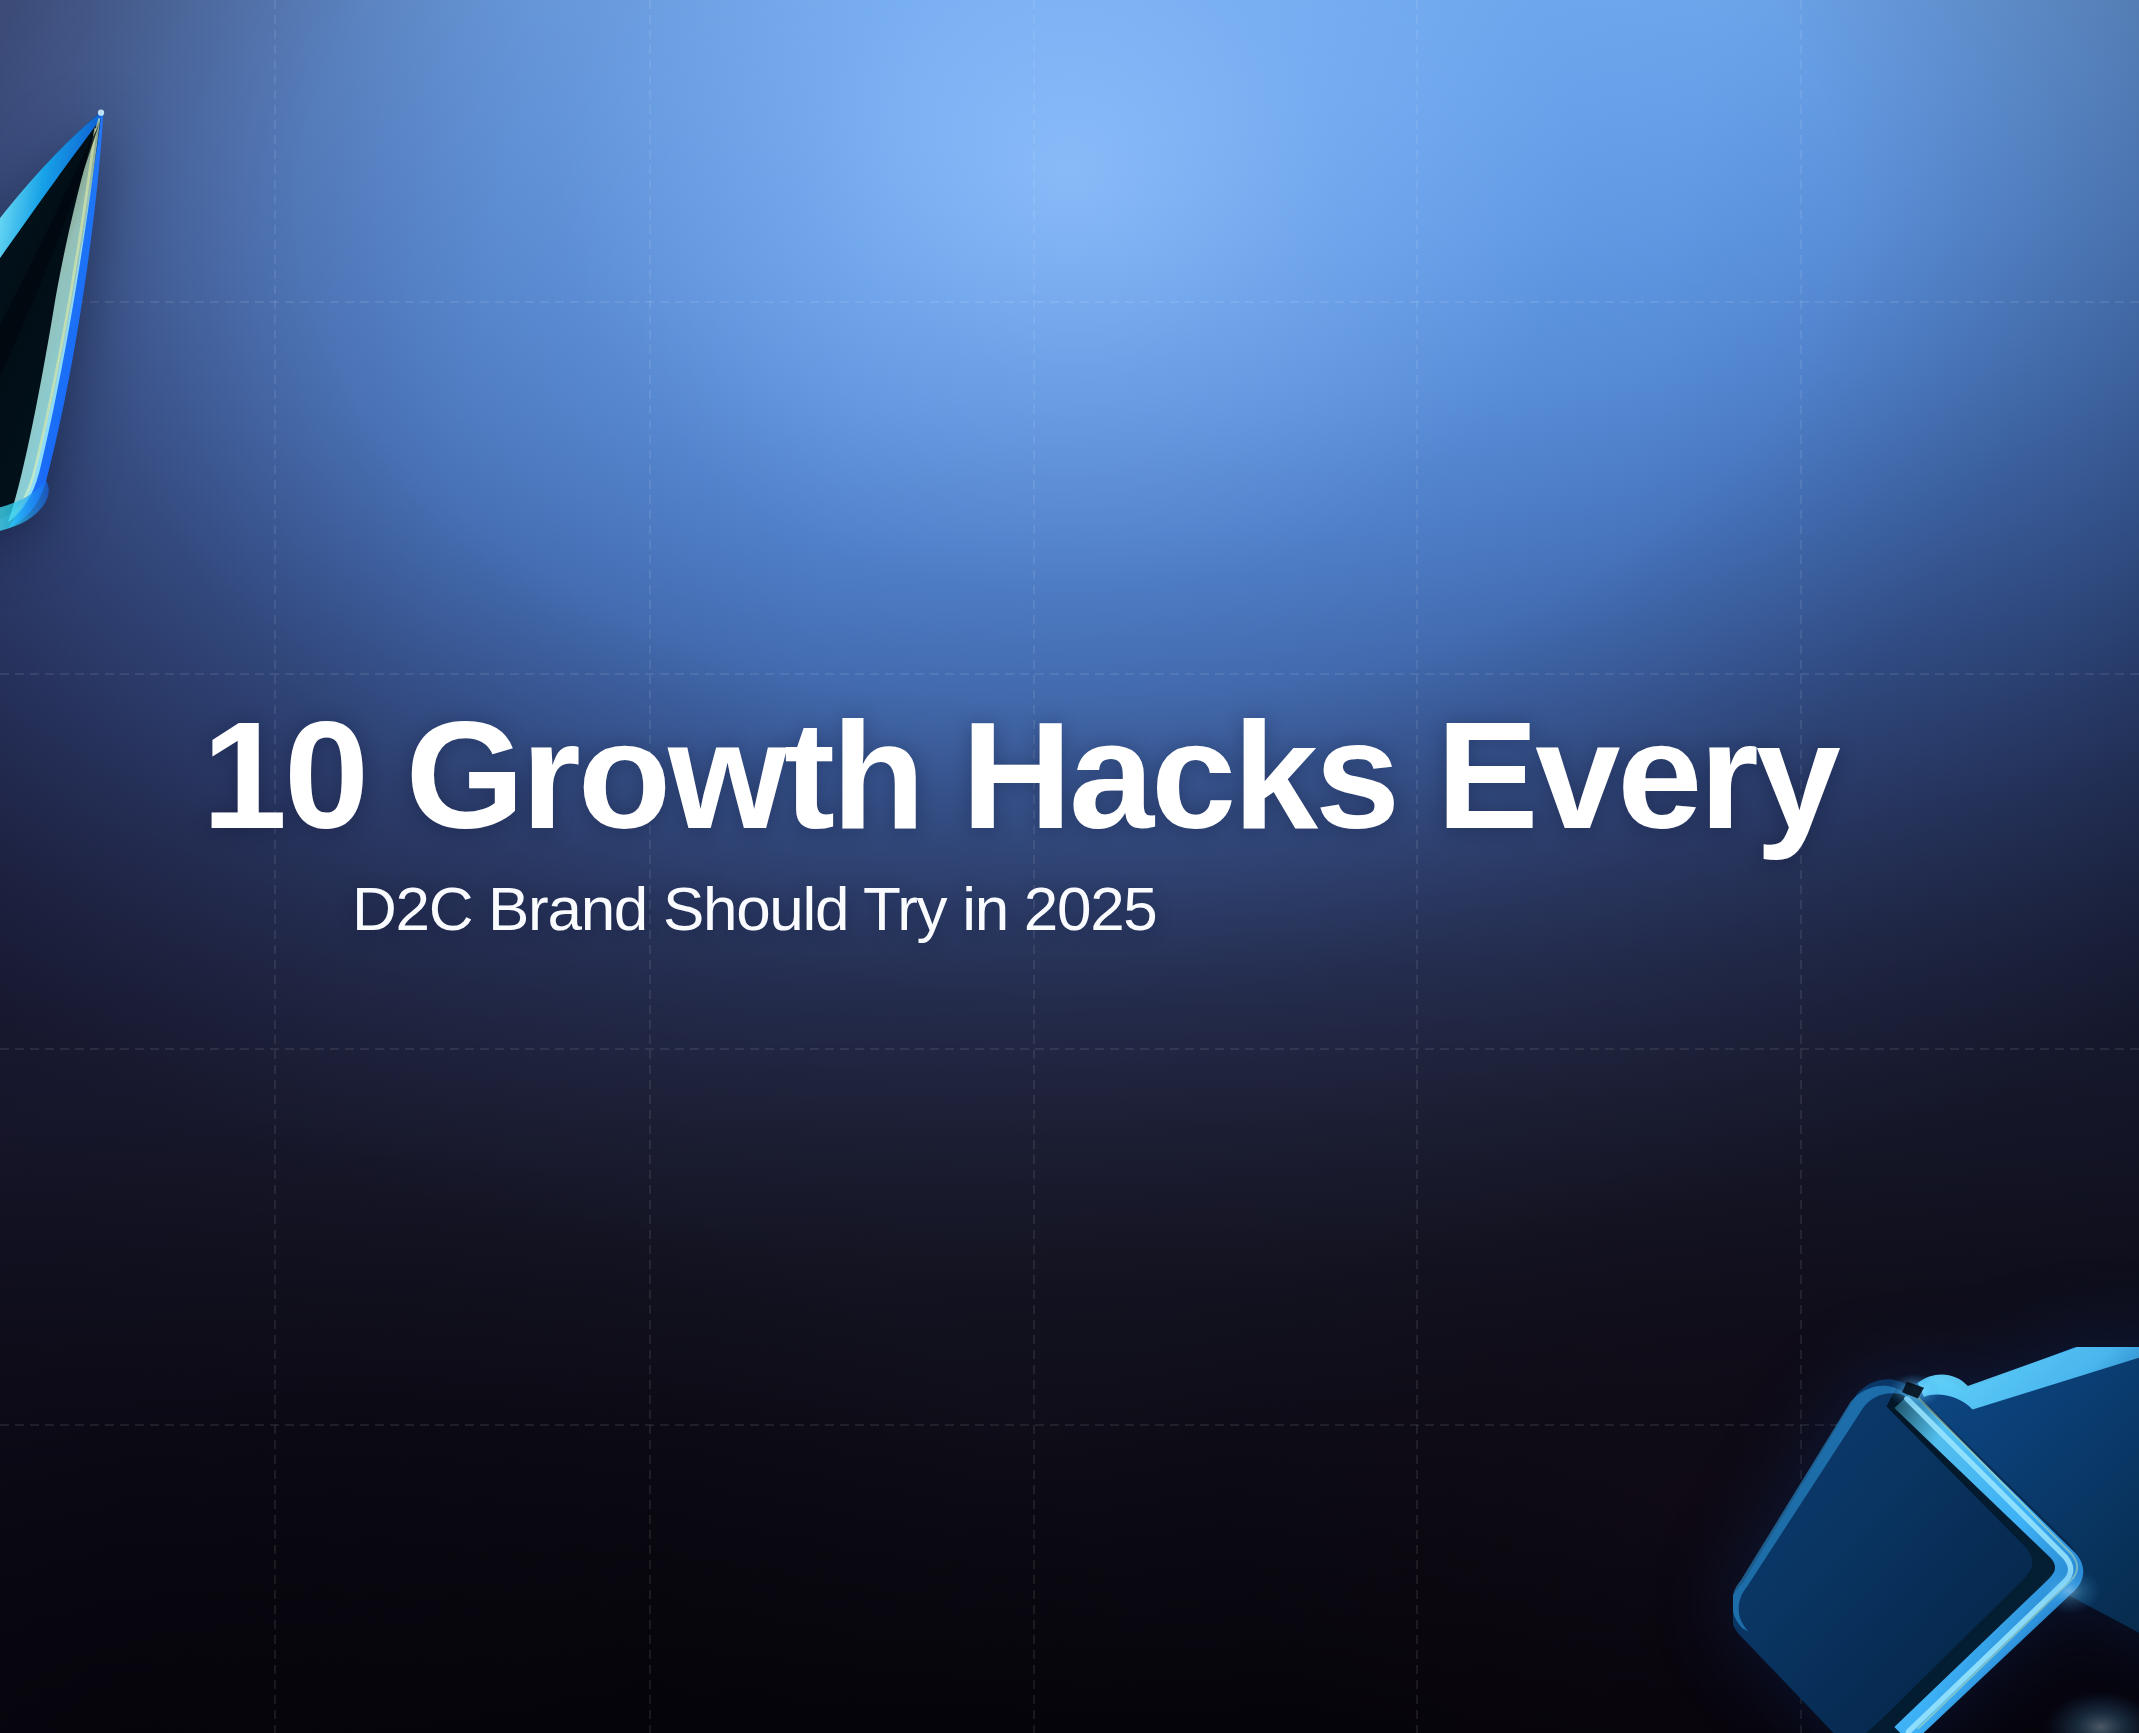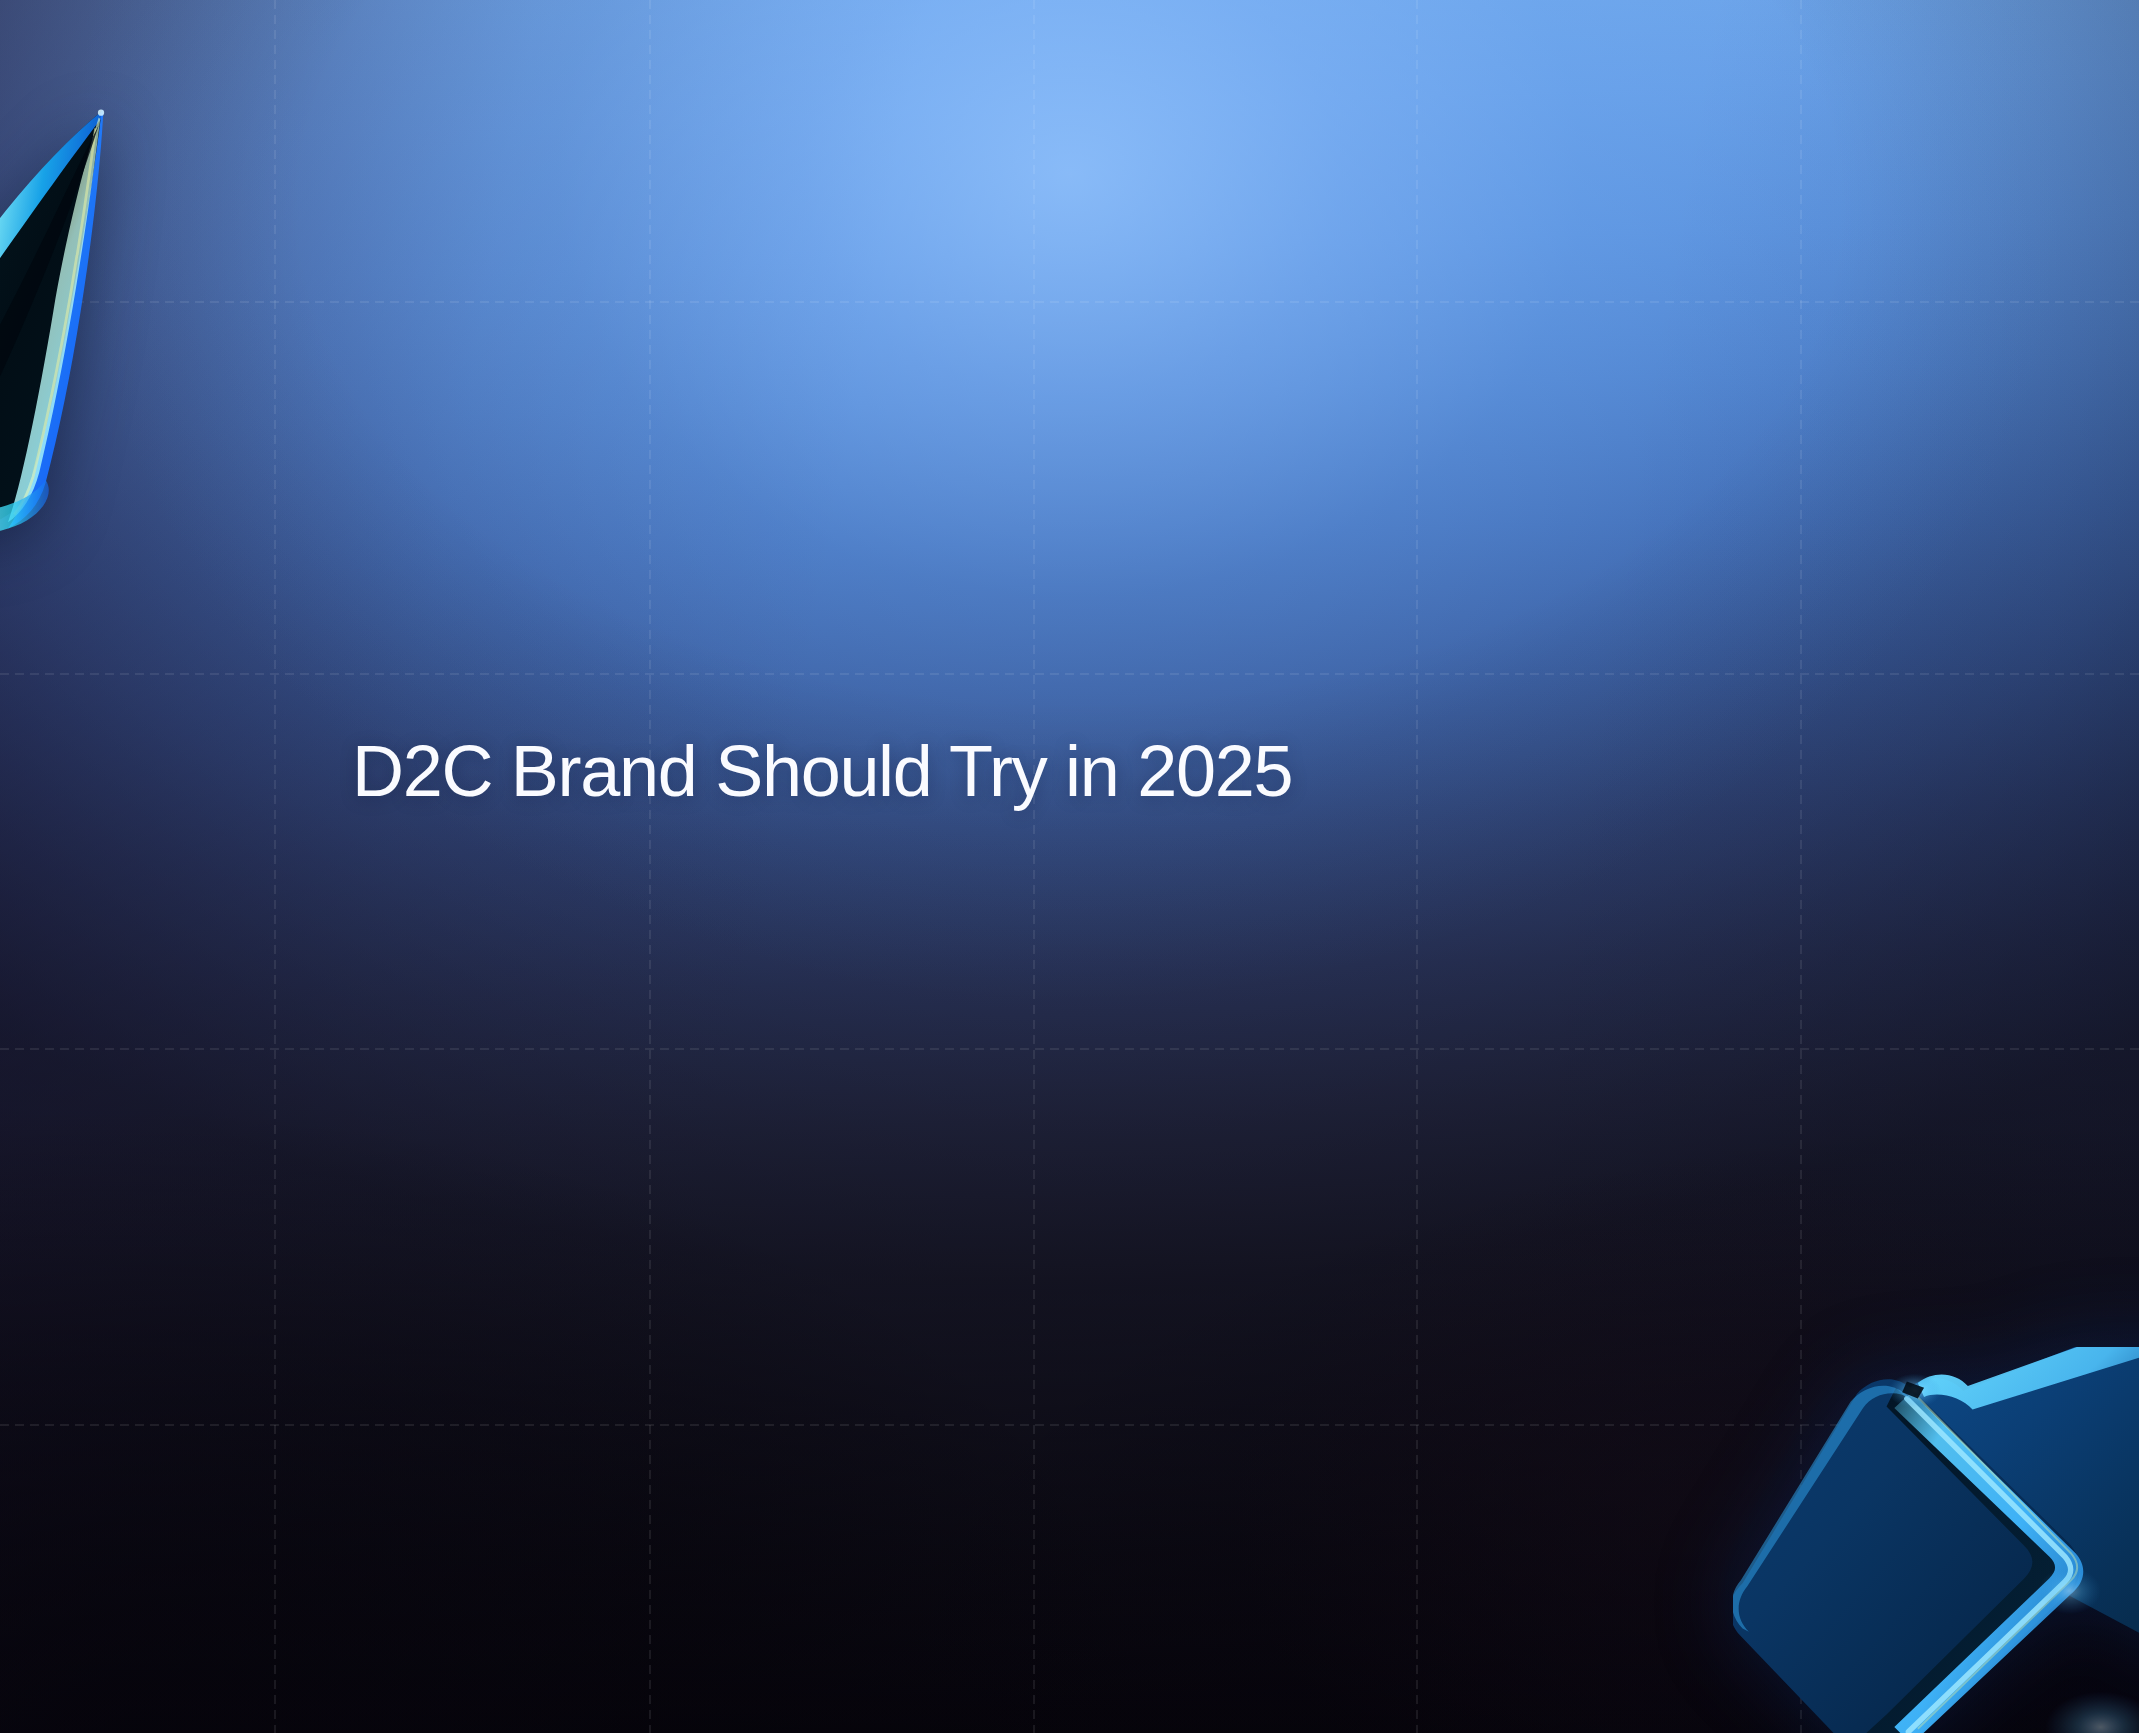--- a/index.html
+++ b/index.html
@@ -133,22 +133,22 @@
     font-size: 153px;
     line-height: 1.04;
     font-weight: 700;
     letter-spacing: -3.1px;
     color: #FFFFFF;
     white-space: nowrap;
     font-stretch: condensed;
     text-shadow: 0 1.6px 20.3px rgba(10,14,40,0.30);
   }
   .subhead {
-    margin: 38px 0 0 150px;
-    font-size: 72px;
+    margin: 22px 0 0 150px;
+    font-size: 62px;
     line-height: 1.06;
     font-weight: 400;
     letter-spacing: -1.3px;
     color: #FAFBFF;
     white-space: nowrap;
     text-shadow: 0 1.6px 17px rgba(10,14,40,0.28);
   }
 
   
   .cone-wrap {
@@ -345,17 +345,18 @@
 
       <ellipse cx="430" cy="312" rx="40" ry="30" fill="url(#cornerFlare)" opacity="0.45"></ellipse>
 
       <ellipse cx="470" cy="486" rx="72" ry="46" fill="url(#cornerFlare)" opacity="0.40"></ellipse>
 
       <path d="M222 44 L 244 52 L 236 66 L 216 58 Z" fill="#020D18" opacity="0.9"></path>
     </svg>
   </div>
 
   <div class="headline-block">
+    <h1 class="headline">10 Growth Hacks Every</h1>
     <p class="subhead">D2C Brand Should Try in 2025</p>
   </div>
 
 </div>
 
 
 </body></html>

